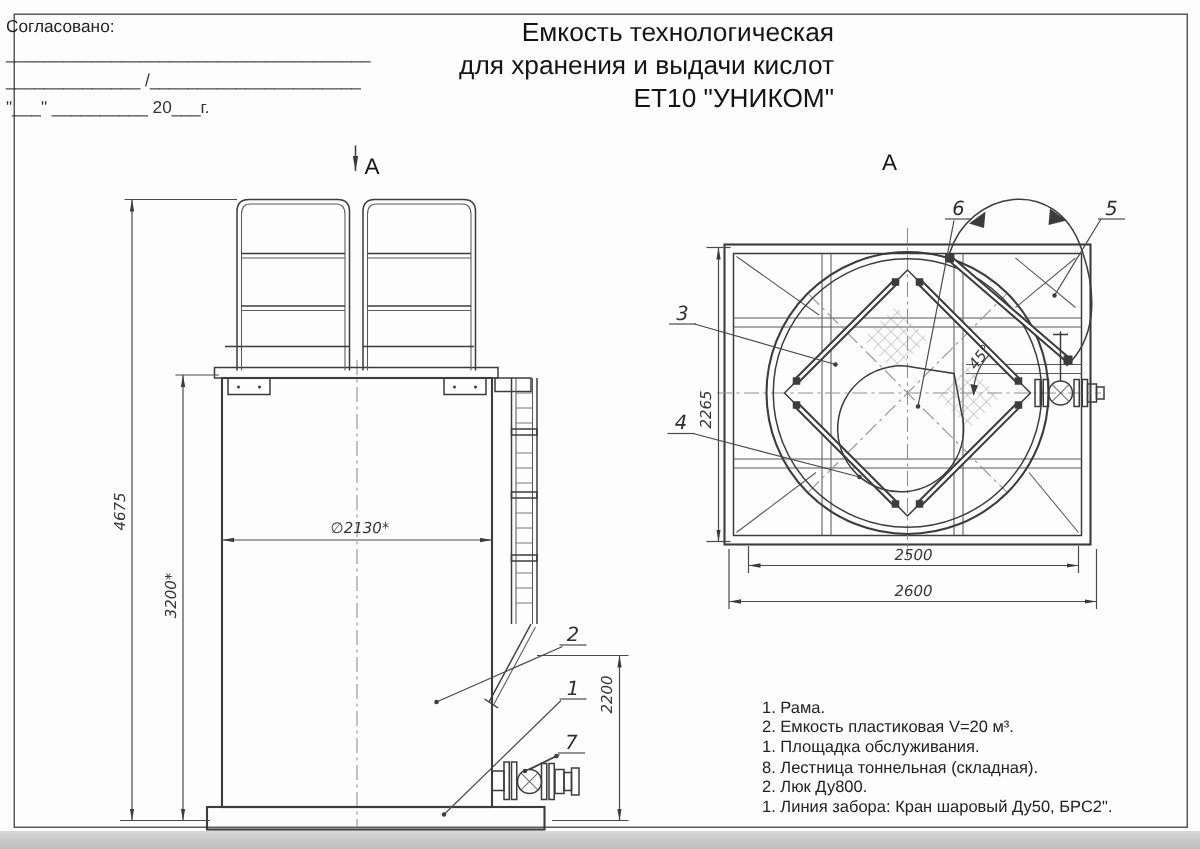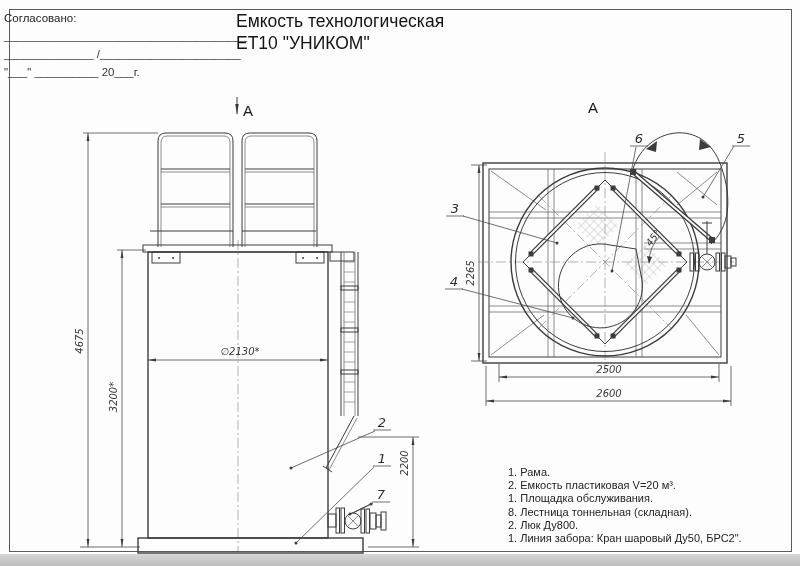--- a/index.html
+++ b/index.html
@@ -17,21 +17,21 @@
     position:absolute;left:0;right:0;bottom:0;height:12px;
     background:linear-gradient(#d6d6d6,#bdbdbd);
   }
   .approval{
     position:absolute;left:4px;top:12px;width:230px;
     font-size:11.5px;line-height:12px;color:#232323;
   }
   .approval .sig-line{letter-spacing:0;white-space:nowrap;margin-top:6px;color:#333;}
   .title-block{
     position:absolute;left:236px;top:10px;width:320px;
-    text-align:left;font-size:17.5px;line-height:22px;color:#141414;
+    text-align:right;font-size:17.5px;line-height:22px;color:#141414;
   }
   .parts-list{
     position:absolute;left:508px;top:466px;width:300px;
     font-size:11px;line-height:13.2px;color:#222;
   }
   .parts-list div{white-space:nowrap;}
   svg{position:absolute;left:0;top:0;}
   .s{stroke:#3c3c3c;stroke-width:1;fill:none;}
   .s2{stroke:#3c3c3c;stroke-width:1.4;fill:none;}
   .thin{stroke:#5a5a5a;stroke-width:.7;fill:none;}
@@ -55,20 +55,21 @@
 
 <div class="approval">
   <div>Согласовано:</div>
   <div class="sig-line">______________________________________</div>
   <div class="sig-line">______________ /______________________</div>
   <div class="sig-line">"___" __________ 20___г.</div>
 </div>
 
 <div class="title-block">
   <div>Емкость технологическая</div>
+  <div>для хранения и выдачи кислот</div>
   <div>ЕТ10 "УНИКОМ"</div>
 </div>
 
 <svg width="800" height="566" viewBox="0 0 800 566">
   <defs>
     <marker id="ah" markerWidth="11" markerHeight="5" refX="10" refY="2" orient="auto-start-reverse">
       <path d="M10,2 L0,0.2 L0,3.8 Z" fill="#3c3c3c"></path>
     </marker>
     <pattern id="xh" width="6" height="6" patternUnits="userSpaceOnUse" patternTransform="rotate(45)">
       <path d="M0 0 H6 M0 0 V6" stroke="#9c9c9c" stroke-width="0.6" fill="none"></path>

